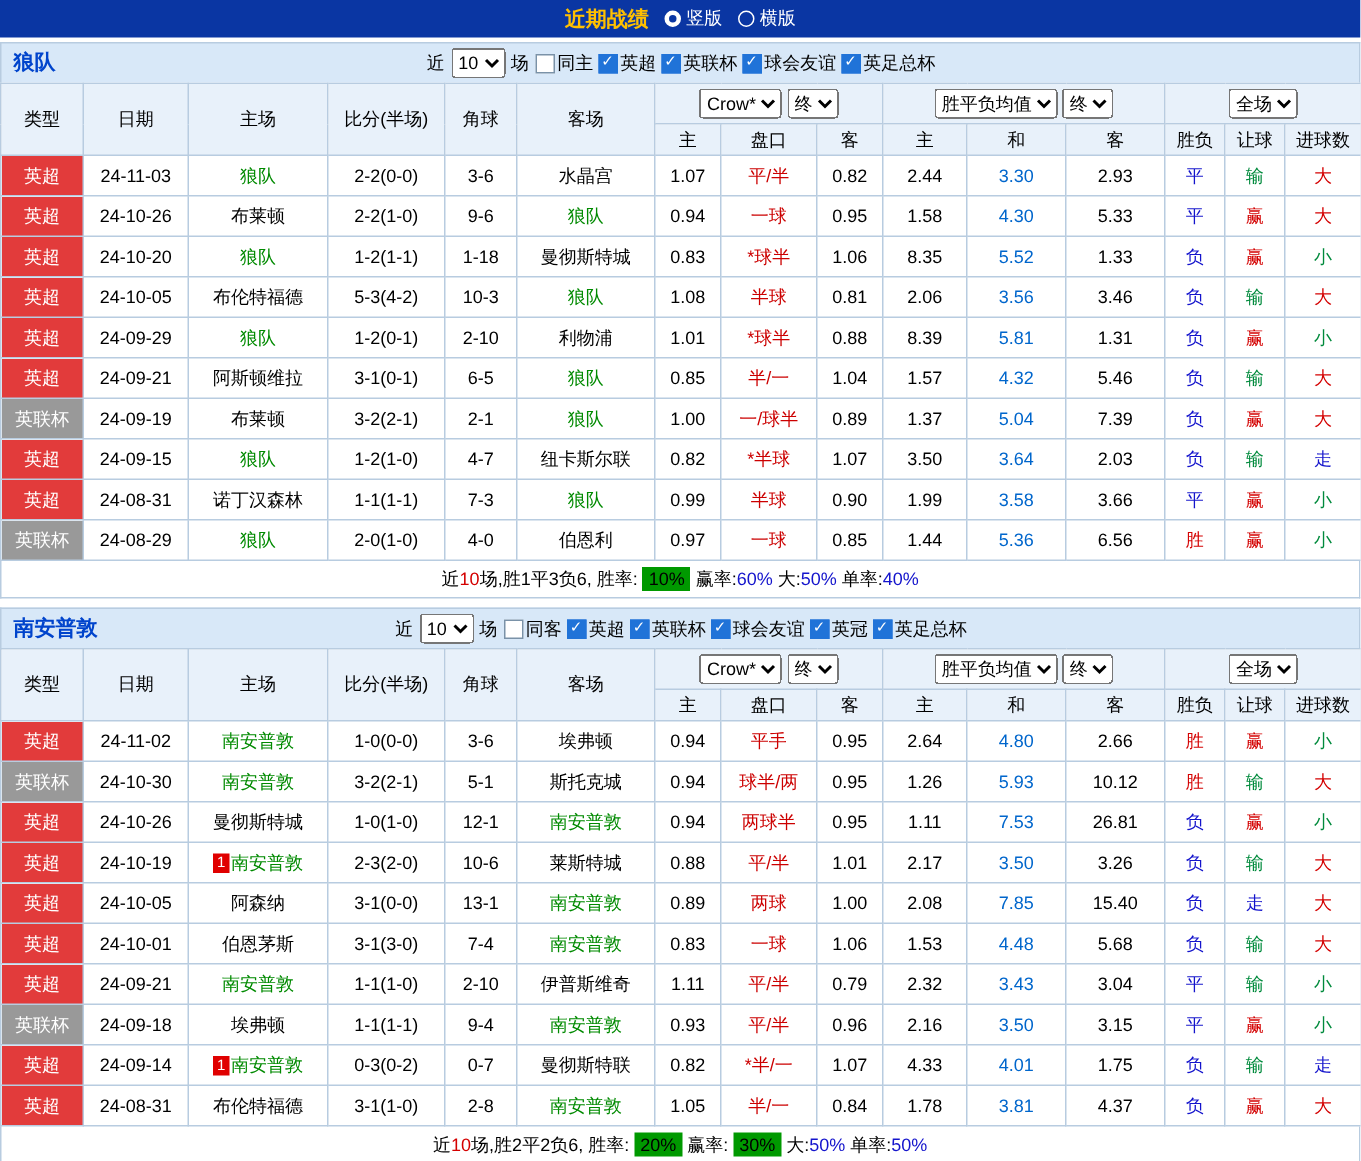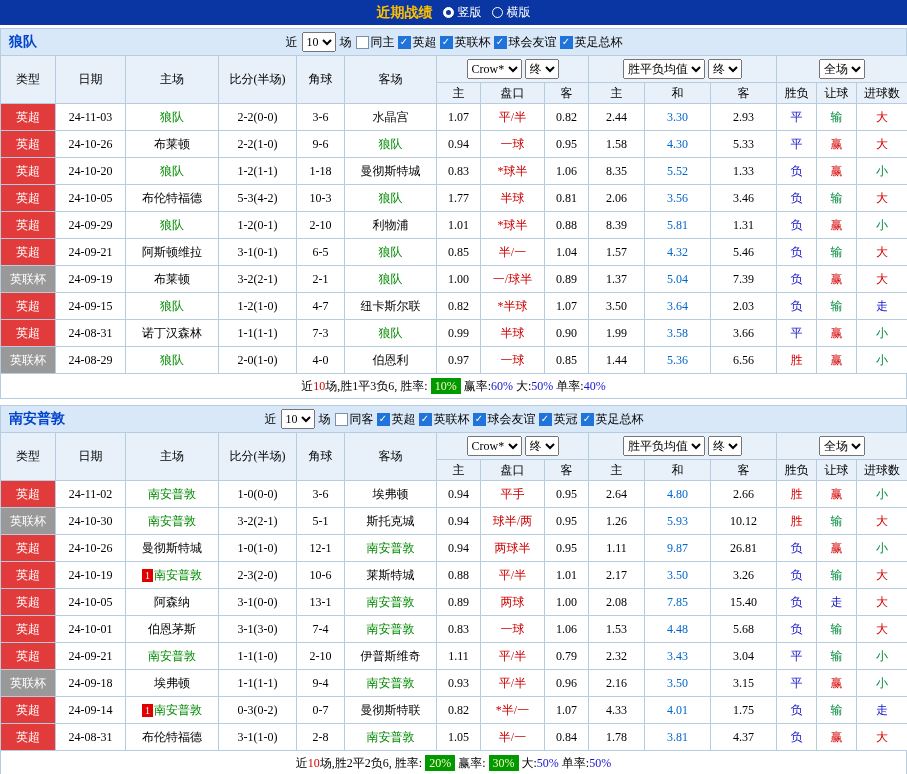--- a/index.html
+++ b/index.html
@@ -23,21 +23,21 @@
   .title { color:#ffc000; font-weight:bold; font-size:14px; }
   .radio-opt { display:flex; align-items:center; gap:4px; color:#fff; cursor:pointer; }
   .radio {
     width:11px; height:11px; border:1px solid #fff; border-radius:50%;
     display:inline-flex; align-items:center; justify-content:center; background:transparent;
   }
   .radio.sel { background:#fff; }
   .radio .dot { width:5px; height:5px; border-radius:50%; background:#0a36a3; }
   
   #sections { margin-top:3px; }
-  .section { margin-bottom:6px;font-family:Liberation Serif, serif; }
+  .section { margin-bottom:6px; }
   .section-bar {
     position:relative; height:27px;
     background:#d8e8f8;
     border:1px solid #b8cce0; border-bottom:none;
     display:flex; align-items:center; justify-content:center;
   }
   .team-name { position:absolute; left:8px; color:#0044cc; font-weight:bold; font-size:14px; }
   .filters { display:flex; align-items:center; gap:3px; }
   .flt-text { margin:0 1px; }
   .cb-label { display:inline-flex; align-items:center; gap:2px; cursor:pointer; }
@@ -67,21 +67,21 @@
     font-size:10px; width:11px; height:13px; line-height:13px;
     margin-right:1px; vertical-align:middle; text-align:center;
   }
   
   .footer {
     height:25px; line-height:25px;
     border:1px solid #b8cce0; border-top:none;
     text-align:center;
   }
   .seg { display:inline; }
-  .seg.badge { background:#009900; color:#fef9c3; padding:1px 4px; }
+  .seg.badge { background:#009900; color:#000000; padding:1px 4px; }
 </style>
 </head>
 <body>
 
 <div class="top-bar">
   <span class="title">近期战绩</span>
   <label class="radio-opt">
     <span class="radio sel">
         <span class="dot"></span>
       </span>
@@ -217,21 +217,21 @@
             <td class="res" style="color: rgb(212, 0, 0);">赢</td>
             <td class="res" style="color: rgb(0, 138, 60);">小</td>
           </tr>
           <tr class="row">
             <td class="league lg-red">英超</td>
             <td>24-10-05</td>
             <td><span>布伦特福德</span></td>
             <td>5-3(4-2)</td>
             <td>10-3</td>
             <td><span class="focus">狼队</span></td>
-            <td>1.77</td>
+            <td>1.08</td>
             <td class="handicap">半球</td>
             <td>0.81</td>
             <td>2.06</td>
             <td class="avg-draw">3.56</td>
             <td>3.46</td>
             <td class="res" style="color: rgb(20, 20, 204);">负</td>
             <td class="res" style="color: rgb(0, 138, 60);">输</td>
             <td class="res" style="color: rgb(212, 0, 0);">大</td>
           </tr>
           <tr class="row">
@@ -454,21 +454,21 @@
             <td class="league lg-red">英超</td>
             <td>24-10-26</td>
             <td><span>曼彻斯特城</span></td>
             <td>1-0(1-0)</td>
             <td>12-1</td>
             <td><span class="focus">南安普敦</span></td>
             <td>0.94</td>
             <td class="handicap">两球半</td>
             <td>0.95</td>
             <td>1.11</td>
-            <td class="avg-draw">9.87</td>
+            <td class="avg-draw">7.53</td>
             <td>26.81</td>
             <td class="res" style="color: rgb(20, 20, 204);">负</td>
             <td class="res" style="color: rgb(212, 0, 0);">赢</td>
             <td class="res" style="color: rgb(0, 138, 60);">小</td>
           </tr>
           <tr class="row">
             <td class="league lg-red">英超</td>
             <td>24-10-19</td>
             <td><span class="card">1</span><span class="focus">南安普敦</span></td>
             <td>2-3(2-0)</td>

